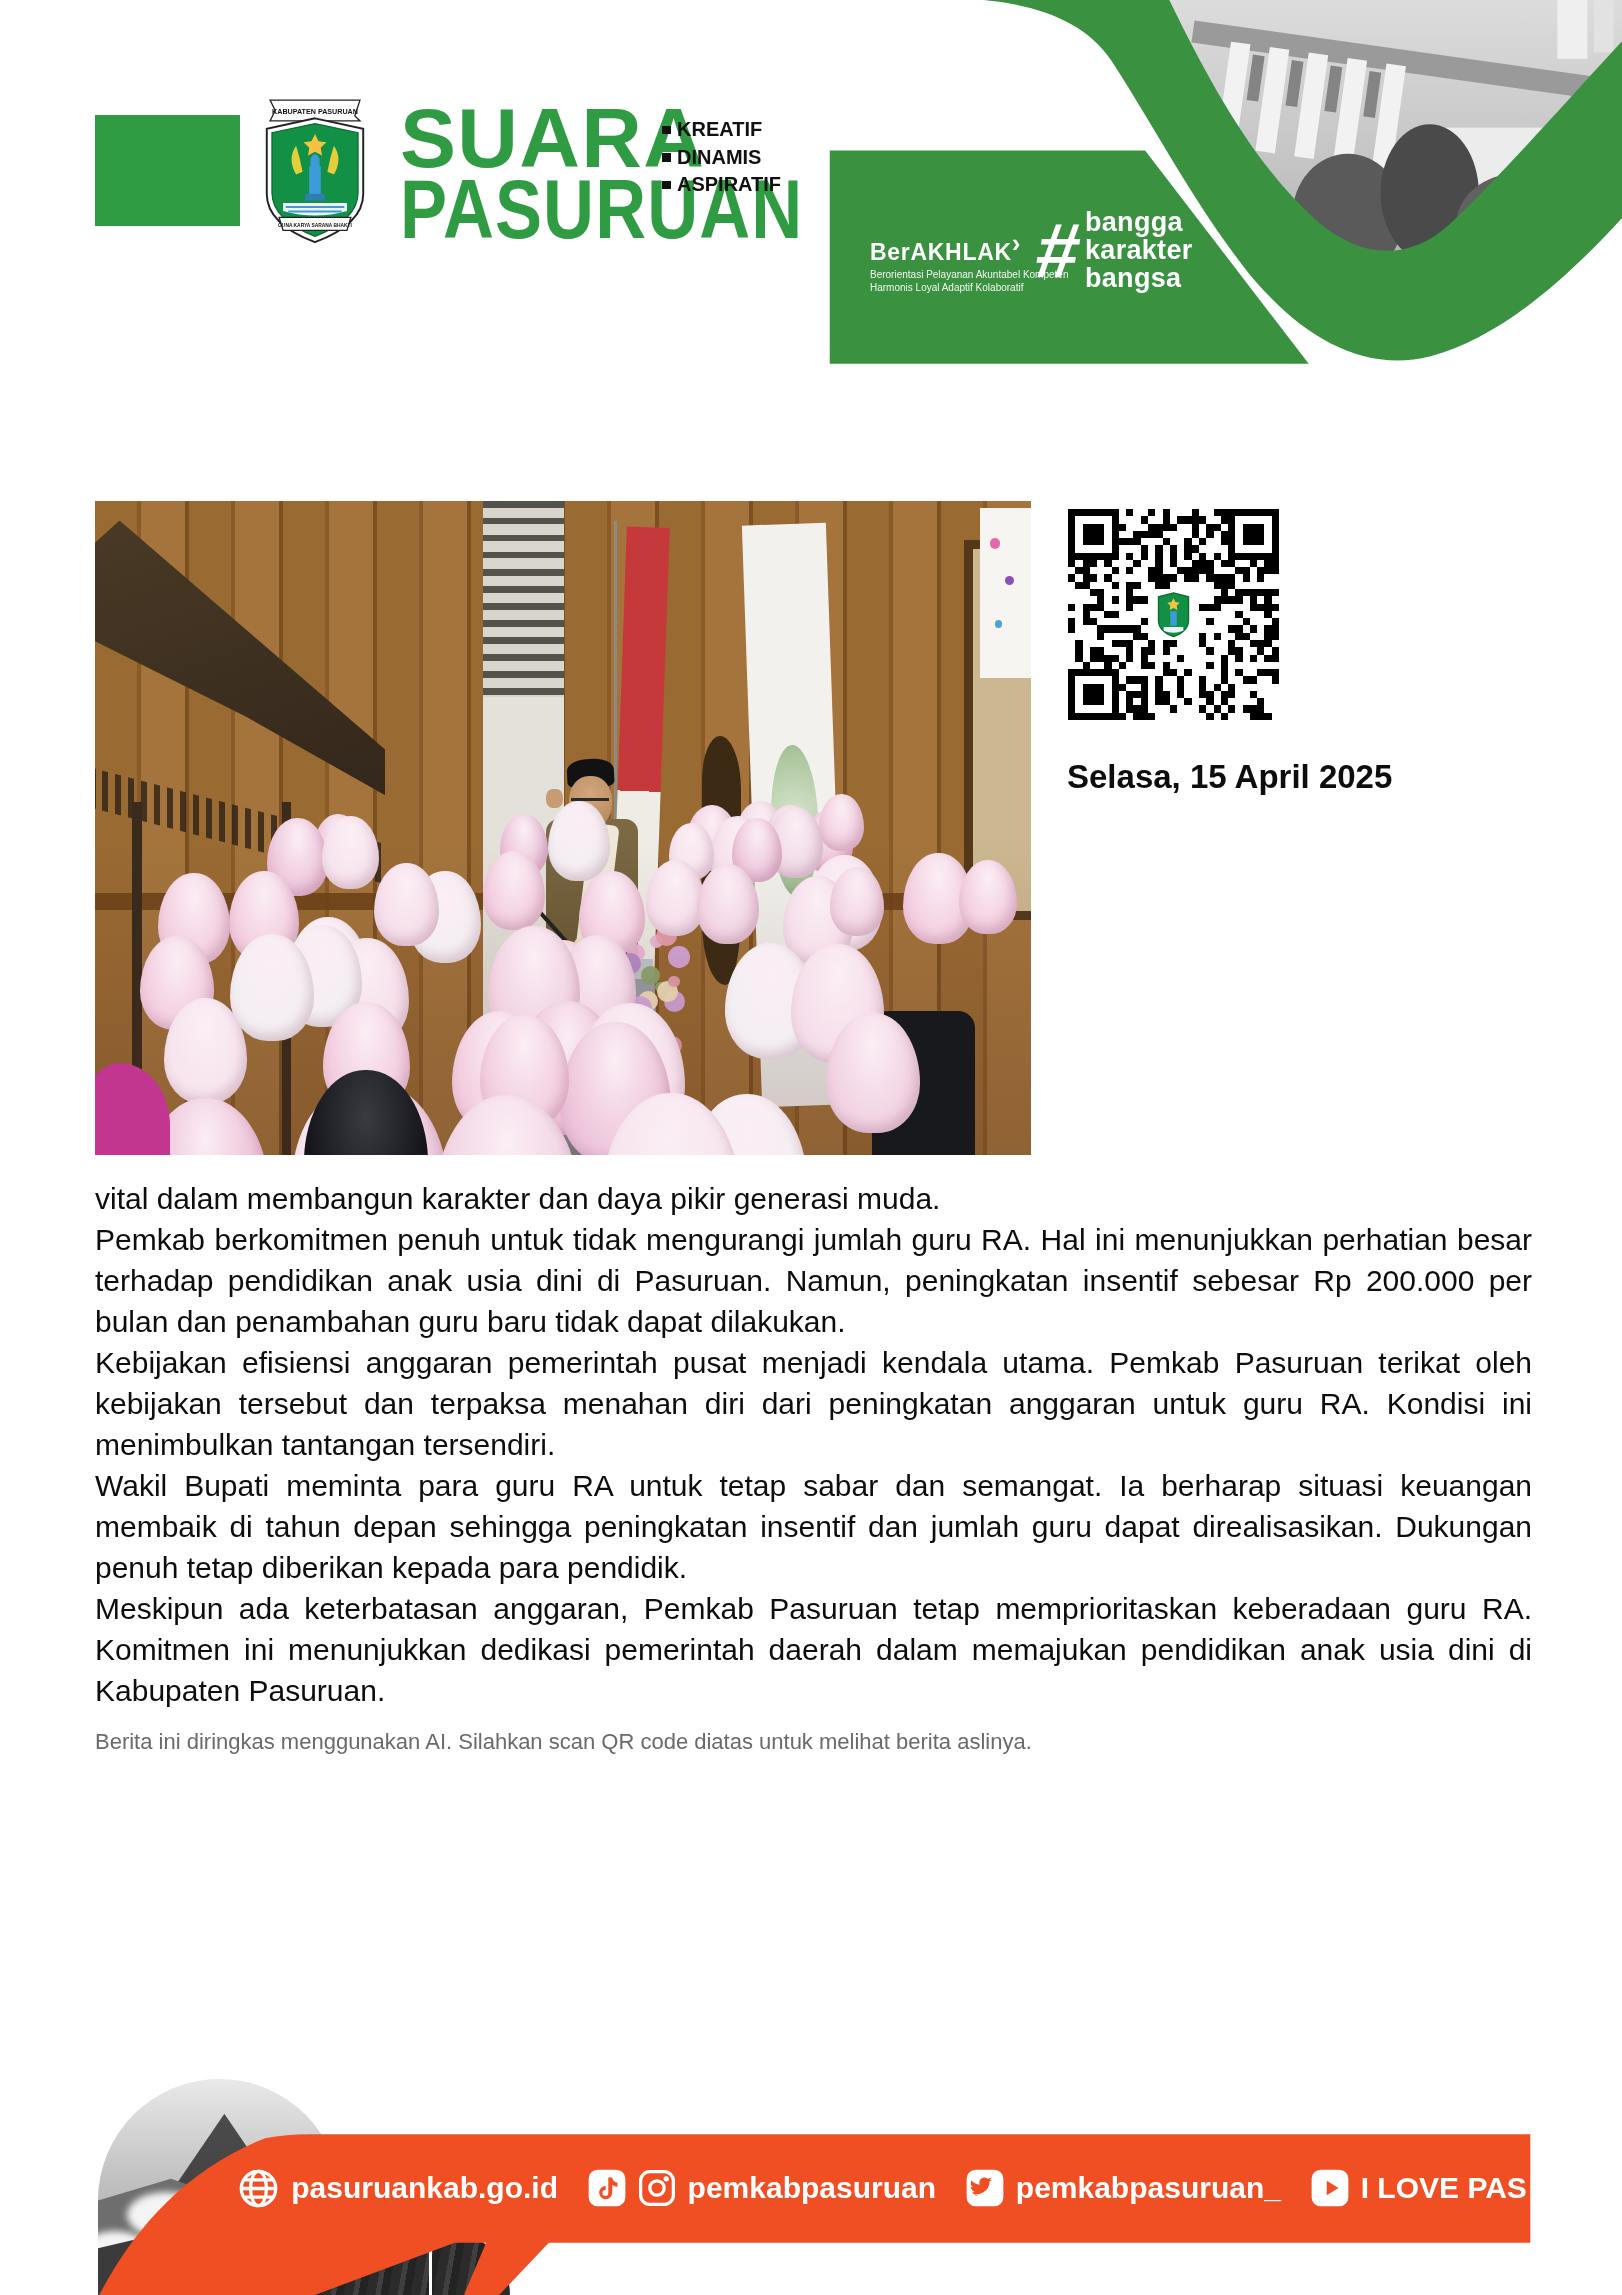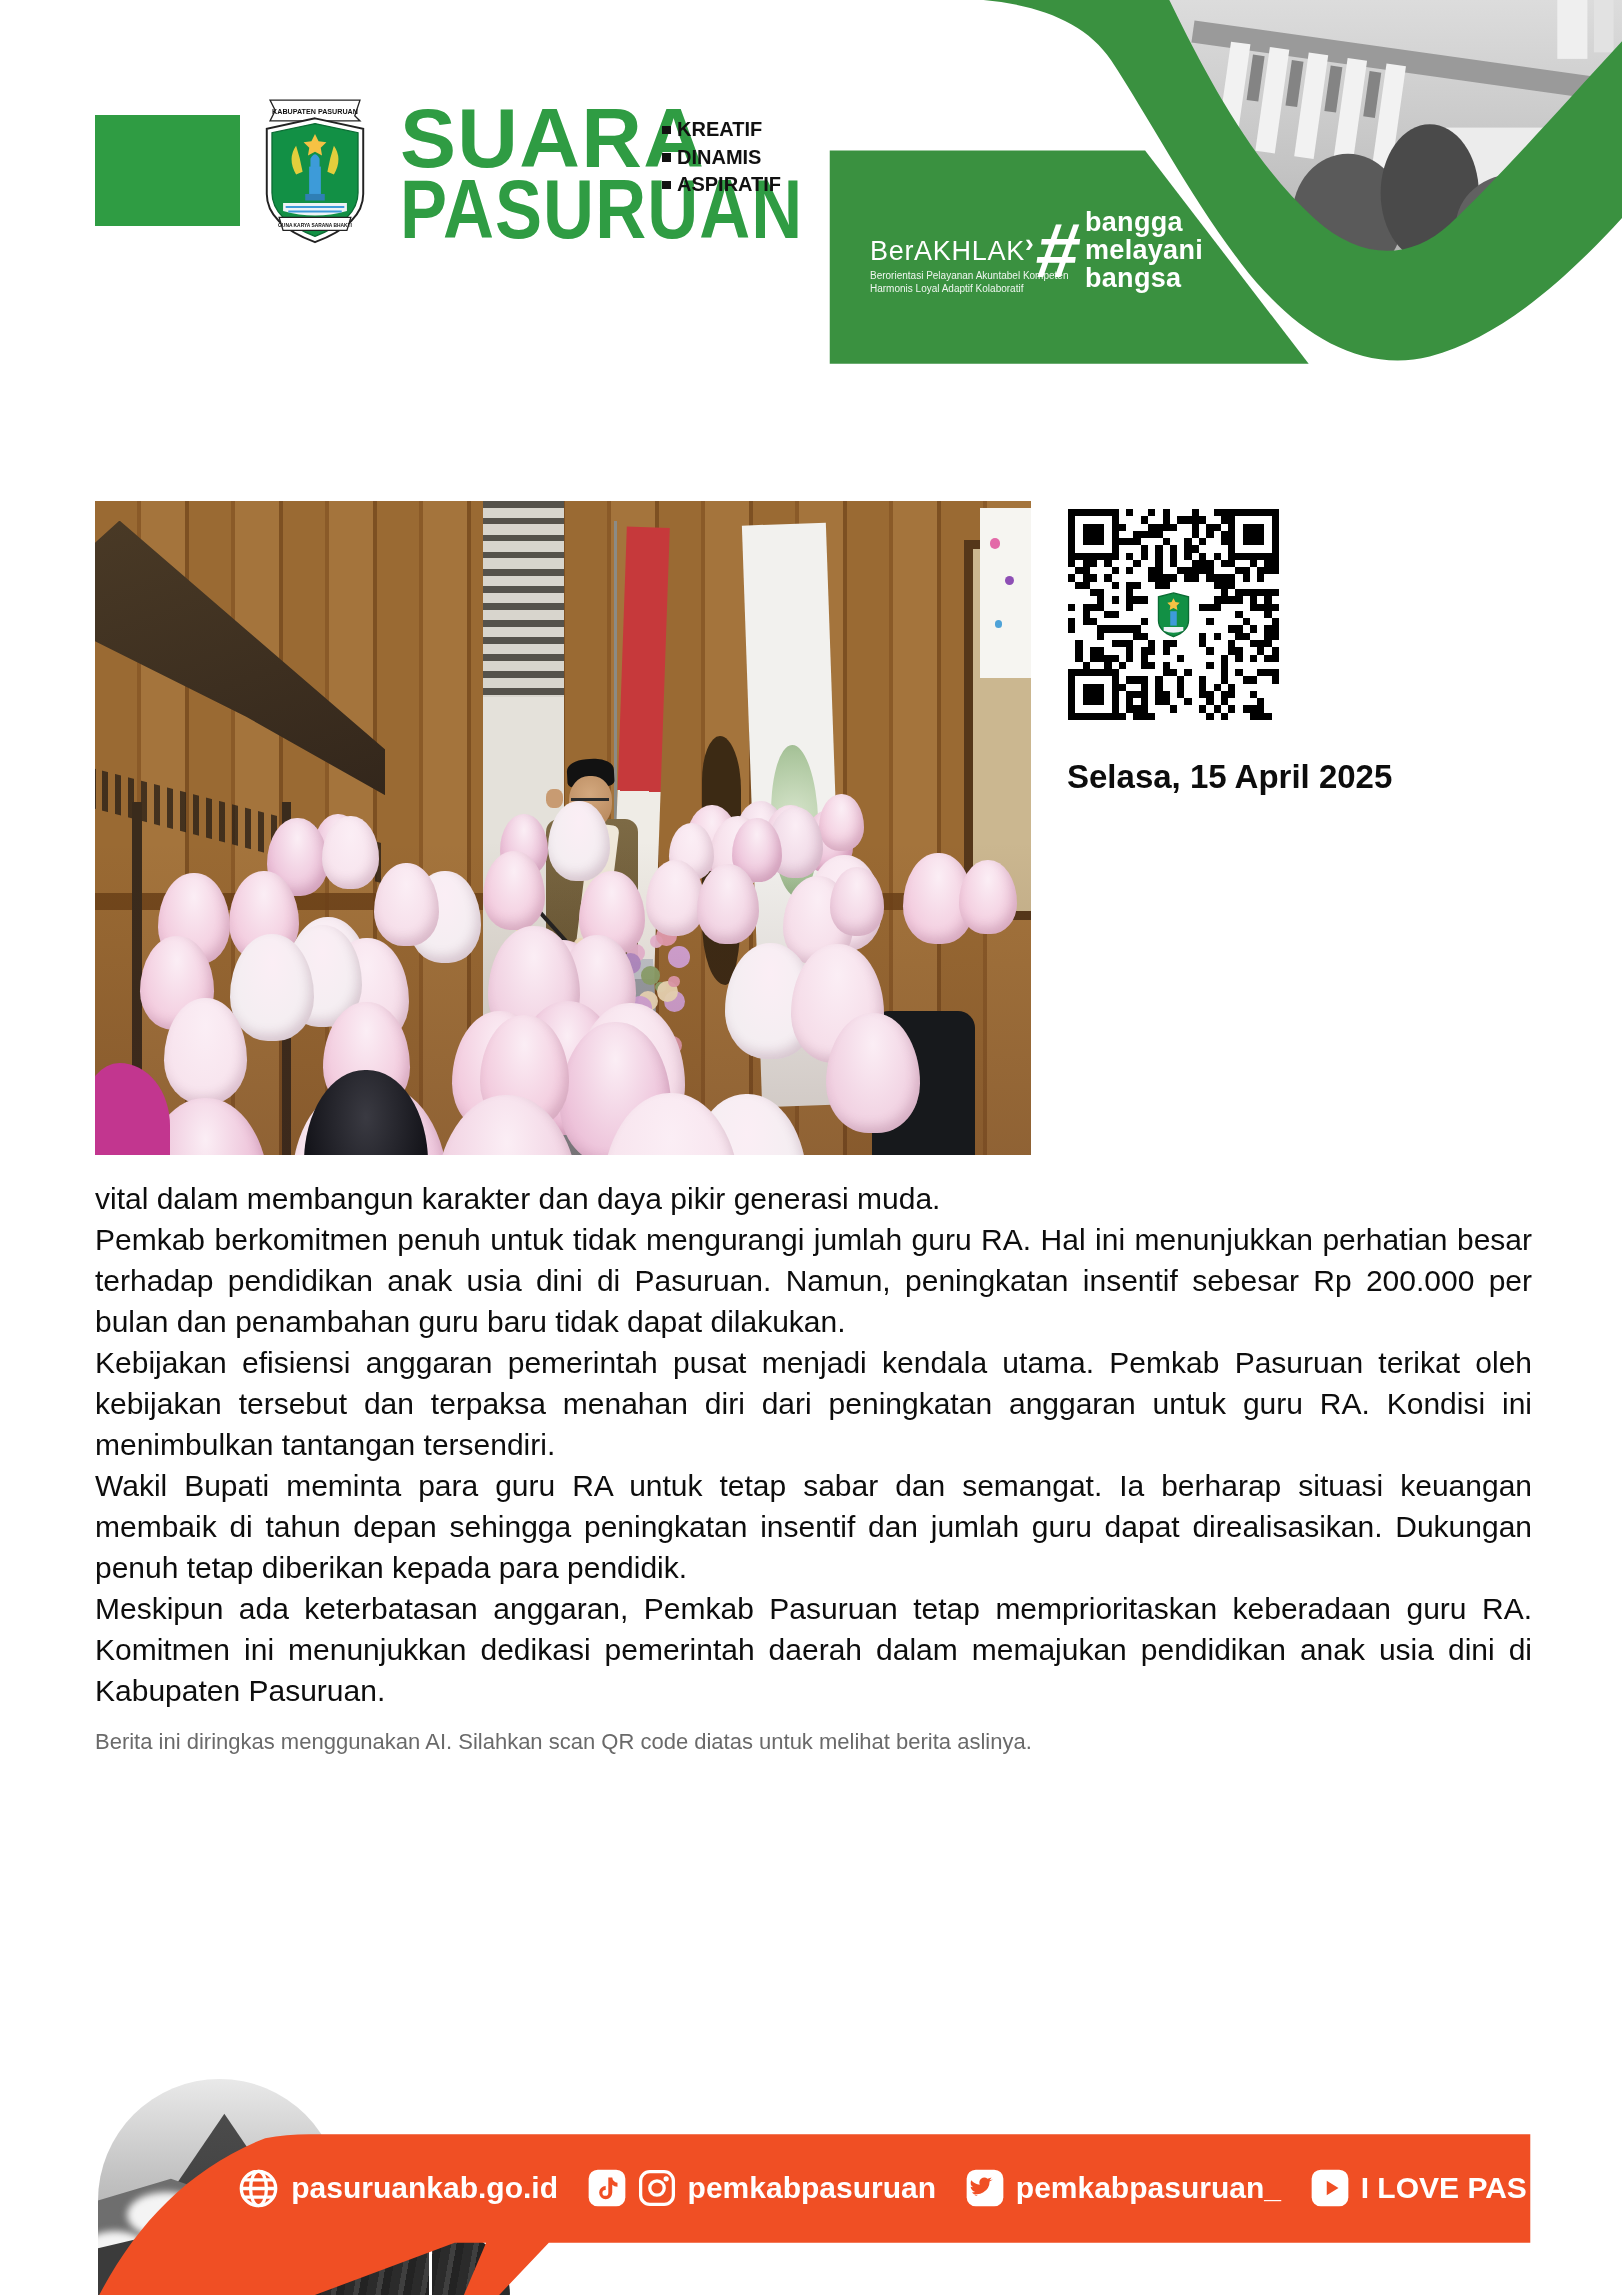--- a/index.html
+++ b/index.html
@@ -20,21 +20,21 @@
   .crest{left:257px;top:96px;}
   .brand{left:400px;top:103px;line-height:71px;color:var(--brand-green);font-weight:bold;}
   .brand .l1{font-size:84px;letter-spacing:1.3px;}
   .brand .l2{font-size:84px;display:inline-block;transform:scaleX(.84);transform-origin:left;letter-spacing:1.3px;}
   .tagline{left:662px;top:116px;list-style:none;margin:0;padding:0;}
   .tagline li{display:flex;align-items:center;gap:6.5px;font-weight:bold;font-size:20px;color:#111;height:27.5px;}
   .tagline .bullet{width:8.5px;height:8.5px;background:#111;display:inline-block;}
 
   .collage{left:785px;top:0;}
   .berakhlak{left:870px;top:228px;color:#fff;}
-  .berakhlak .title{font-size:27px;font-weight:normal;letter-spacing:0.7px;text-align:center;}
+  .berakhlak .title{font-size:23px;font-weight:bold;letter-spacing:0.7px;text-align:center;}
   .berakhlak .chev{font-weight:bold;font-size:26px;vertical-align:7.9px;}
   .berakhlak .sub{font-size:10px;opacity:.92;margin-top:2.6px;line-height:13px;}
   .hashtag{left:1037px;top:208px;color:#fff;display:flex;align-items:center;}
   .hashtag .sym{font-size:77px;font-weight:bold;transform:skewX(-8deg);line-height:72px;}
   .hashtag .words{margin-left:5.2px;font-weight:bold;font-size:27px;line-height:28px;letter-spacing:0.3px;}
 
   
   .headline{left:0;top:330px;width:1623px;text-align:center;font-weight:bold;font-size:56px;line-height:89px;color:var(--ink);}
   .headline span{display:block;}
 
@@ -203,21 +203,21 @@
   <div class="abs berakhlak">
     <div><span class="title">BerAKHLAK</span><span class="chev">›</span></div>
     <div class="sub">Berorientasi Pelayanan Akuntabel Kompeten</div>
     <div class="sub" style="margin-top:0">Harmonis Loyal Adaptif Kolaboratif</div>
   </div>
 
   <div class="abs hashtag">
     <span class="sym">#</span>
     <span class="words">
       <span style="display:block">bangga</span>
-      <span style="display:block">melayani</span>
+      <span style="display:block">karakter</span>
       <span style="display:block">bangsa</span>
     </span>
   </div>
 
   <h1 class="abs headline" style="margin:0">
   </h1>
 
   <div class="abs photo">
     <div class="wood"></div>
     <div class="rail"></div>

